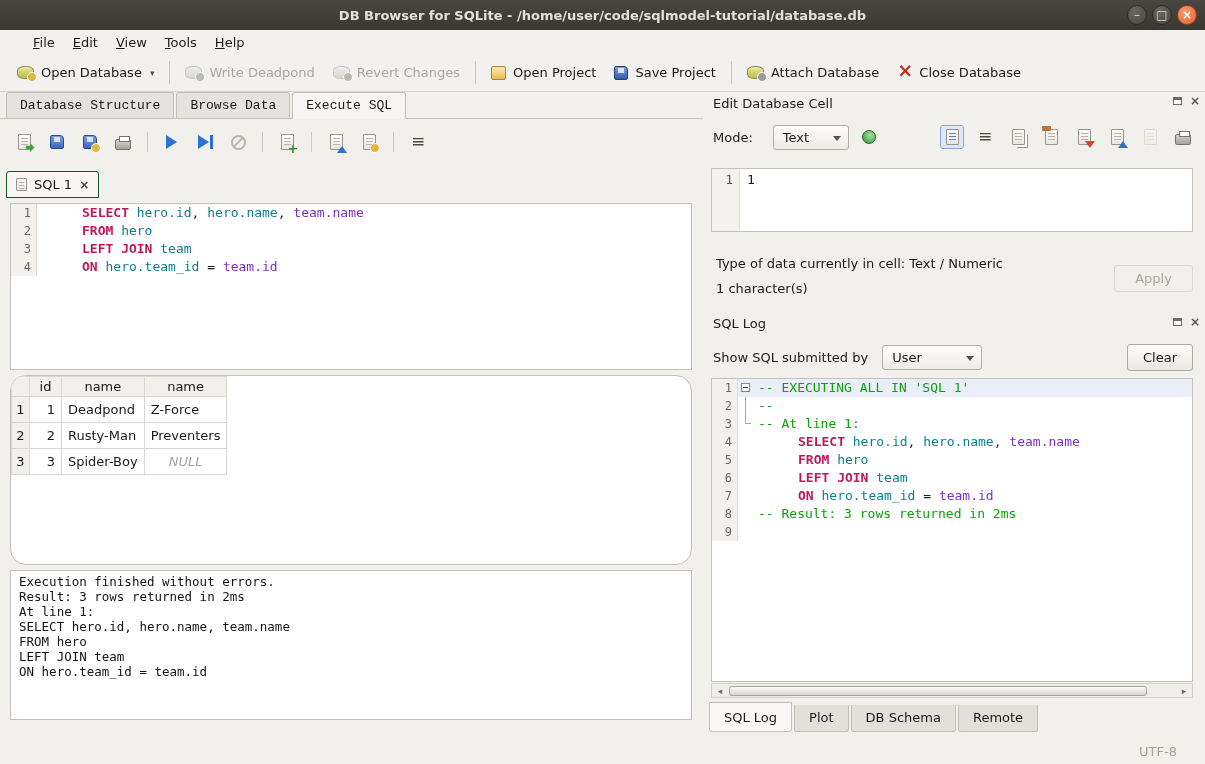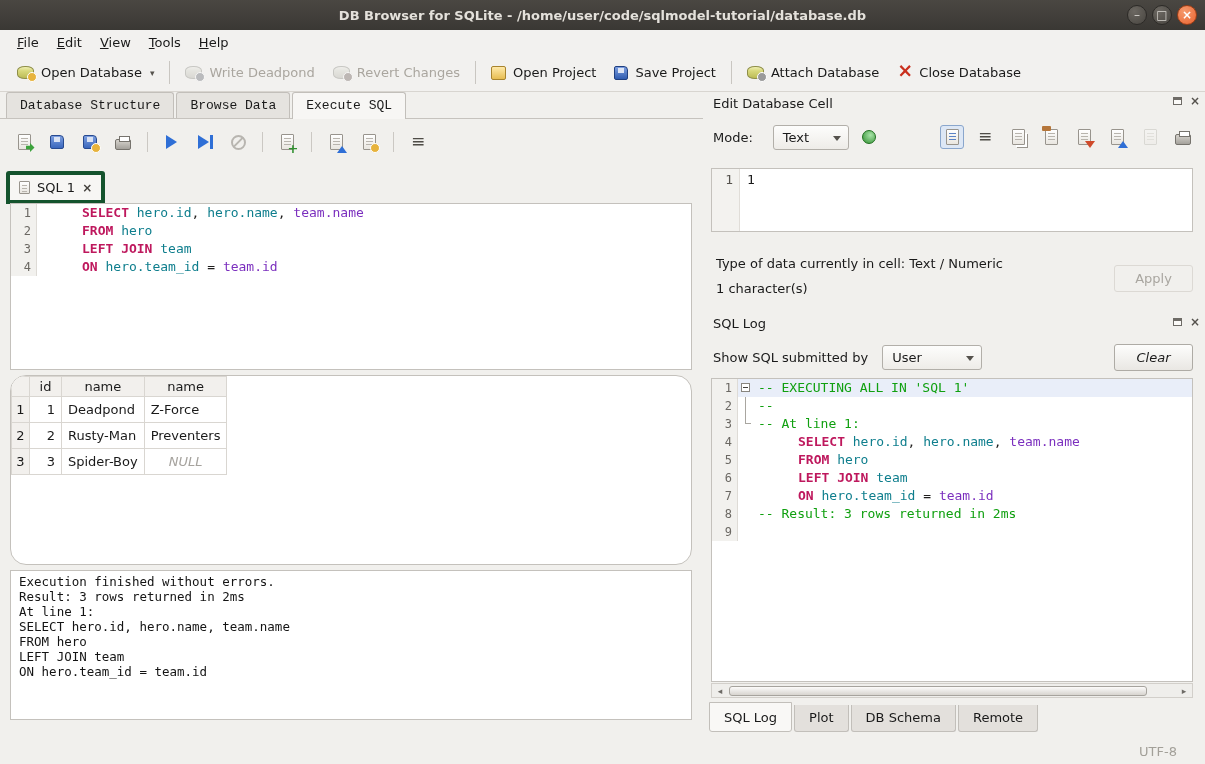--- a/index.html
+++ b/index.html
@@ -12,21 +12,21 @@
             background:linear-gradient(#4a4742,#3a3834);display:flex;align-items:center;justify-content:center;}
   .title{color:#e4e1db;font-weight:bold;font-size:13px;}
   .win-controls{position:absolute;right:8px;top:5px;display:flex;gap:5px;}
   .wbtn{width:20px;height:20px;border-radius:50%;display:flex;align-items:center;justify-content:center;
         font-size:12px;color:#d8d5d0;line-height:1;}
   .wbtn.min,.wbtn.max{background:radial-gradient(circle at 35% 30%,#6c6862,#47443f);border:1px solid #2c2a27;}
   .wbtn.close{background:radial-gradient(circle at 35% 30%,#f59a6e,#e9632f);border:1px solid #9c3d15;color:#fff;font-weight:bold;}
 
   
   .menubar{position:absolute;top:30px;left:0;right:0;height:24px;background:#f2f1ef;
-           display:flex;align-items:center;padding-left:8px;}
+           display:flex;align-items:center;padding-left:24px;}
   .menu-item{padding:3px 9px;}
   .toolbar{position:absolute;top:54px;left:0;right:0;height:38px;background:#f2f1ef;
            border-bottom:1px solid #d8d5d0;display:flex;align-items:center;padding:0 8px;}
   .tb-btn{display:inline-flex;align-items:center;gap:7px;padding:6px 9px;white-space:nowrap;}
   .tb-btn.disabled{color:#aaa69f;}
   .tb-btn.disabled .ic{opacity:.4;filter:grayscale(.9);}
   .tb-sep{width:1px;height:23px;background:#c9c6c1;margin:0 6px;flex:none;}
   .dd{font-size:9px;color:#55524d;margin-left:1px;}
 
   
@@ -90,21 +90,21 @@
 
   .main-tabs{position:absolute;left:0;top:0;right:0;height:27px;display:flex;align-items:flex-end;
              padding-left:6px;border-bottom:1px solid #c6c3be;}
   .tab{padding:5px 13px 5px;margin-right:2px;background:#e5e3df;border:1px solid #c2bfba;border-bottom:none;
        border-radius:3px 3px 0 0;position:relative;font-family:Liberation Mono, monospace;}
   .tab.active{background:#f7f6f4;margin-bottom:-1px;padding-bottom:6px;z-index:2;}
 
   .sql-toolbar{position:absolute;left:12px;top:36px;height:28px;display:flex;align-items:center;gap:9px;}
   .sql-tabbar{position:absolute;left:6px;top:79px;height:27px;}
   .sql-tab{display:inline-flex;align-items:center;gap:7px;padding:5px 9px;background:#f7f6f4;
-           border:4px solid #14532d;border-radius:3px 3px 0 0;}
+           border:1px solid #14532d;border-radius:3px 3px 0 0;}
   .tab-close{font-weight:bold;font-size:12px;color:#44413d;}
   .i-doc.small{width:11px;height:13px;}
 
   .box{position:absolute;background:#fff;border:1px solid #c4c1bc;}
   .editor-box{left:10px;top:111px;right:11px;height:167px;overflow:hidden;}
   .results-box{left:10px;top:283px;right:11px;height:190px;overflow:hidden;border-radius:16px;}
   .message-box{left:10px;top:478px;right:11px;height:150px;overflow:hidden;}
   .message-text{white-space:pre-wrap;font-family:"DejaVu Sans Mono",monospace;font-size:12.5px;
                 line-height:15px;padding:3px 8px;color:#141414;}
 
@@ -155,22 +155,22 @@
            text-align:right;padding:3px 6px 0 0;font-family:"DejaVu Sans Mono",monospace;font-size:13px;}
   .ccontent{padding:3px 0 0 7px;font-family:"DejaVu Sans Mono",monospace;font-size:13px;}
   .type-info{position:absolute;left:13px;top:164px;}
   .size-info{position:absolute;left:13px;top:189px;}
   .btn{display:flex;align-items:center;justify-content:center;height:27px;border-radius:3px;}
   .apply-btn{position:absolute;right:12px;top:173px;width:79px;background:#f1f0ed;
              border:1px solid #dcd9d4;color:#a9a6a0;}
   .log-title{position:absolute;left:10px;top:224px;}
   .log-icons{top:226px;}
   .filter-row{position:absolute;left:10px;top:250px;right:12px;height:30px;display:flex;align-items:center;}
-  .clear-btn{margin-left:auto;width:79px;background:linear-gradient(#fdfdfc,#e9e7e3);
-             border:1px solid #aeaba5;color:#1a1a1a;font-style:italic;}
+  .clear-btn{margin-left:auto;width:66px;background:linear-gradient(#fdfdfc,#e9e7e3);
+             border:1px solid #aeaba5;color:#1a1a1a;}
   .log-box{left:8px;top:286px;right:12px;height:304px;overflow:hidden;}
   .hscroll{position:absolute;left:8px;right:12px;top:591px;height:15px;background:#efeeeb;
            border:1px solid #d2cfca;display:flex;align-items:center;}
   .sb-btn{width:16px;text-align:center;font-size:9px;color:#6e6b66;flex:none;}
   .sb-thumb{height:10px;flex:0 0 87%;background:linear-gradient(#fcfbfa,#d7d4cf);
             border:1px solid #a6a39d;border-radius:3px;margin:0 1px;}
   .sb-fill{flex:1;}
   .bottom-tabs{position:absolute;left:6px;top:613px;display:flex;align-items:flex-start;}
   .btab{padding:5px 14px 6px;margin-right:2px;background:#e3e0dc;border:1px solid #c2bfba;border-top:none;
         border-radius:0 0 3px 3px;}

